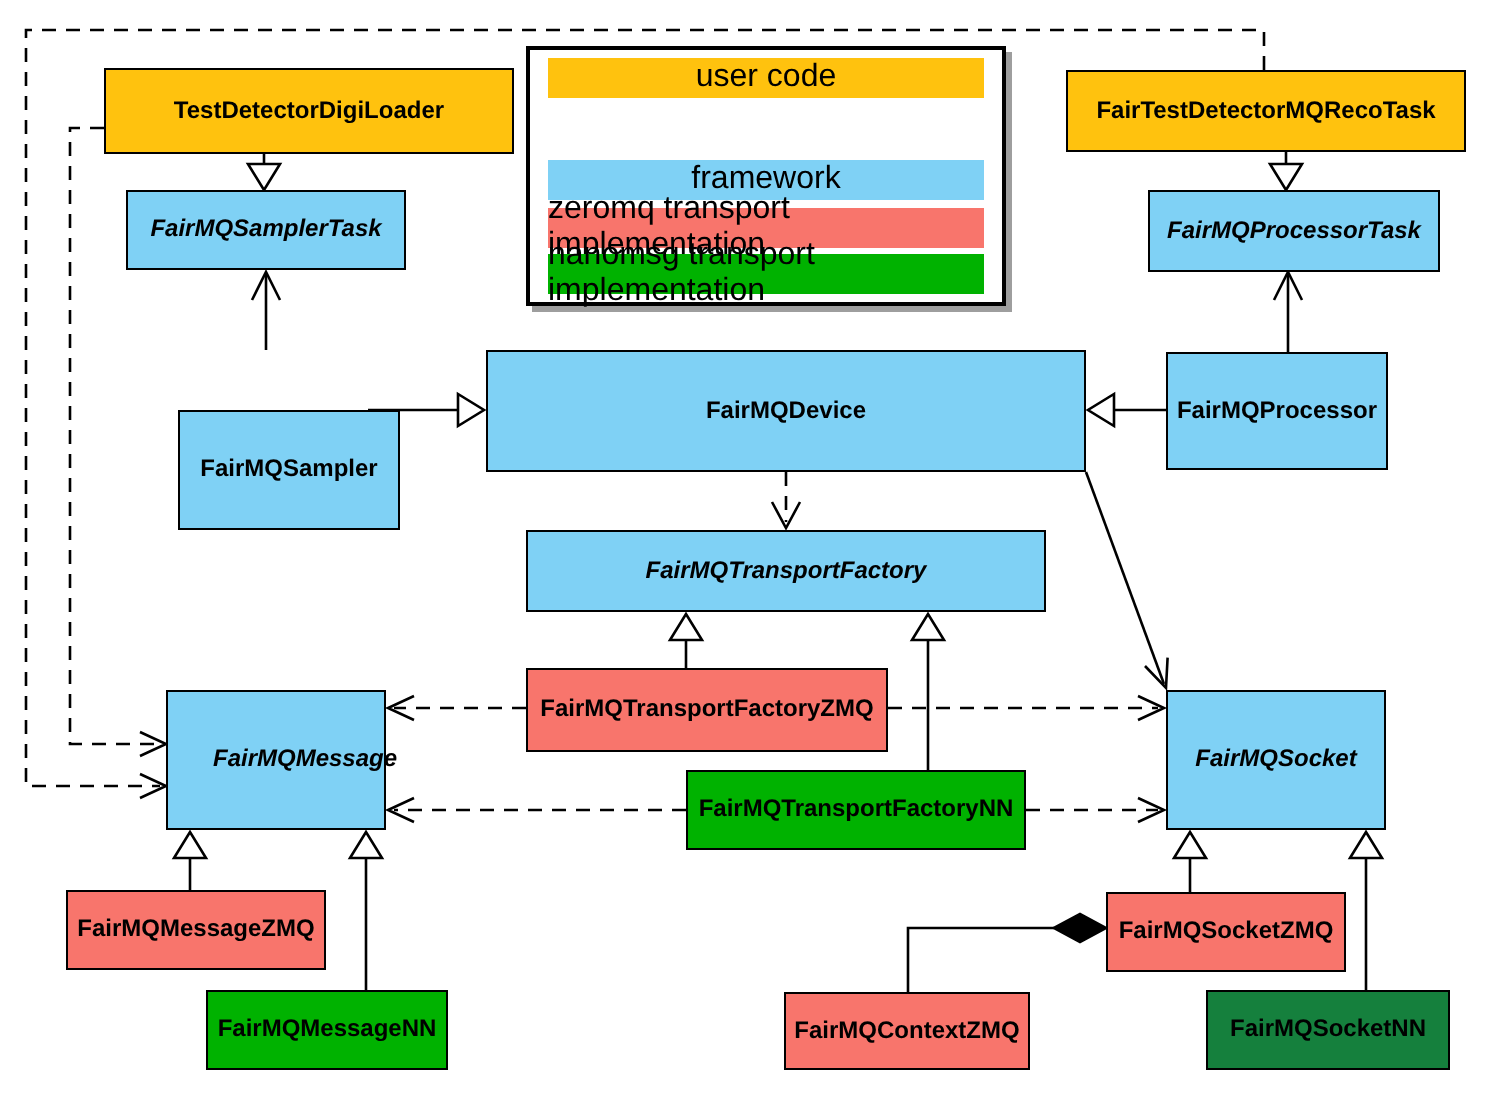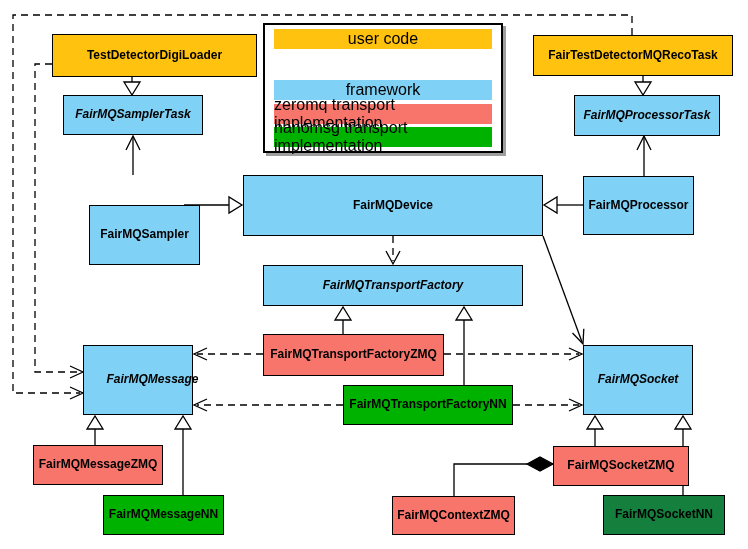--- a/index.html
+++ b/index.html
@@ -166,19 +166,19 @@
   <div class="node abstract" style="left: 83px; top: 345px; width: 110px; height: 70px; background-color: rgb(127, 209, 245); padding-left: 29px;">FairMQMessage</div>
 
   <div class="node abstract" style="left: 583px; top: 345px; width: 110px; height: 70px; background-color: rgb(127, 209, 245); font-style: italic;">FairMQSocket</div>
 
   <div class="node" style="left: 343px; top: 385px; width: 170px; height: 40px; background-color: rgb(0, 178, 0);">FairMQTransportFactoryNN</div>
 
   <div class="node" style="left: 33px; top: 445px; width: 130px; height: 40px; background-color: rgb(248, 117, 108);">FairMQMessageZMQ</div>
 
   <div class="node" style="left: 103px; top: 495px; width: 121px; height: 40px; background-color: rgb(0, 178, 0);">FairMQMessageNN</div>
 
-  <div class="node" style="left: 553px; top: 446px; width: 136px; height: 40px; background-color: rgb(248, 117, 108);">FairMQSocketZMQ</div>
+  <div class="node" style="left: 553px; top: 446px; width: 120px; height: 40px; background-color: rgb(248, 117, 108);">FairMQSocketZMQ</div>
 
   <div class="node" style="left: 392px; top: 496px; width: 123px; height: 39px; background-color: rgb(248, 117, 108); text-align: center;">FairMQContextZMQ</div>
 
   <div class="node" style="left: 603px; top: 495px; width: 122px; height: 40px; background-color: #15803d;">FairMQSocketNN</div>
 
 </div>
 
 </body></html>

